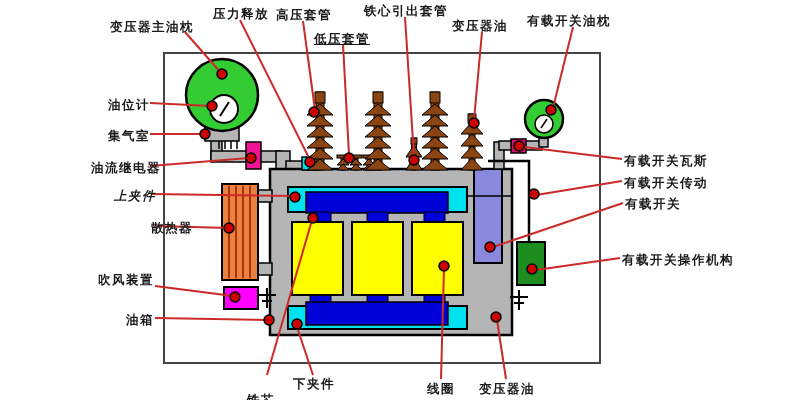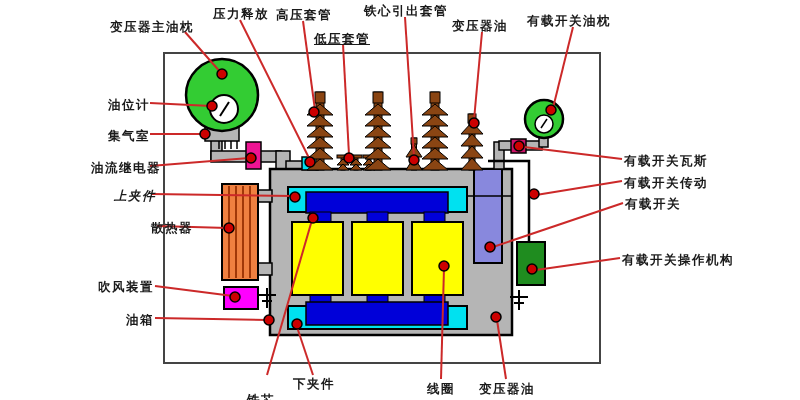--- a/index.html
+++ b/index.html
@@ -204,21 +204,21 @@
 <div class="lbl" style="left:276px;top:7px;">高压套管</div>
 <div class="lbl" style="left:314px;top:31px;text-decoration:underline;">低压套管</div>
 <div class="lbl" style="left:364px;top:3px;">铁心引出套管</div>
 <div class="lbl" style="left:452px;top:18px;">变压器油</div>
 <div class="lbl" style="left:527px;top:13px;">有载开关油枕</div>
 <div class="lbl r" style="left:102px;top:97px;width:48px;">油位计</div>
 <div class="lbl r" style="left:102px;top:128px;width:48px;">集气室</div>
 <div class="lbl r" style="left:81px;top:160px;width:80px;">油流继电器</div>
 <div class="lbl r" style="left:108px;top:188px;width:48px;font-style:italic;">上夹件</div>
 <div class="lbl r" style="left:108px;top:220px;width:48px;margin-left:37px;">散热器</div>
-<div class="lbl r" style="left:92px;top:279px;width:62px;">吹风装置</div>
+<div class="lbl r" style="left:92px;top:272px;width:62px;">吹风装置</div>
 <div class="lbl r" style="left:118px;top:312px;width:36px;">油箱</div>
 <div class="lbl" style="left:247px;top:376px;margin-top:16px;">铁芯</div>
 <div class="lbl" style="left:293px;top:376px;">下夹件</div>
 <div class="lbl" style="left:427px;top:381px;">线圈</div>
 <div class="lbl" style="left:479px;top:381px;">变压器油</div>
 <div class="lbl" style="left:624px;top:153px;">有载开关瓦斯</div>
 <div class="lbl" style="left:624px;top:175px;">有载开关传动</div>
 <div class="lbl" style="left:625px;top:196px;">有载开关</div>
 <div class="lbl" style="left:622px;top:252px;">有载开关操作机构</div>
 

